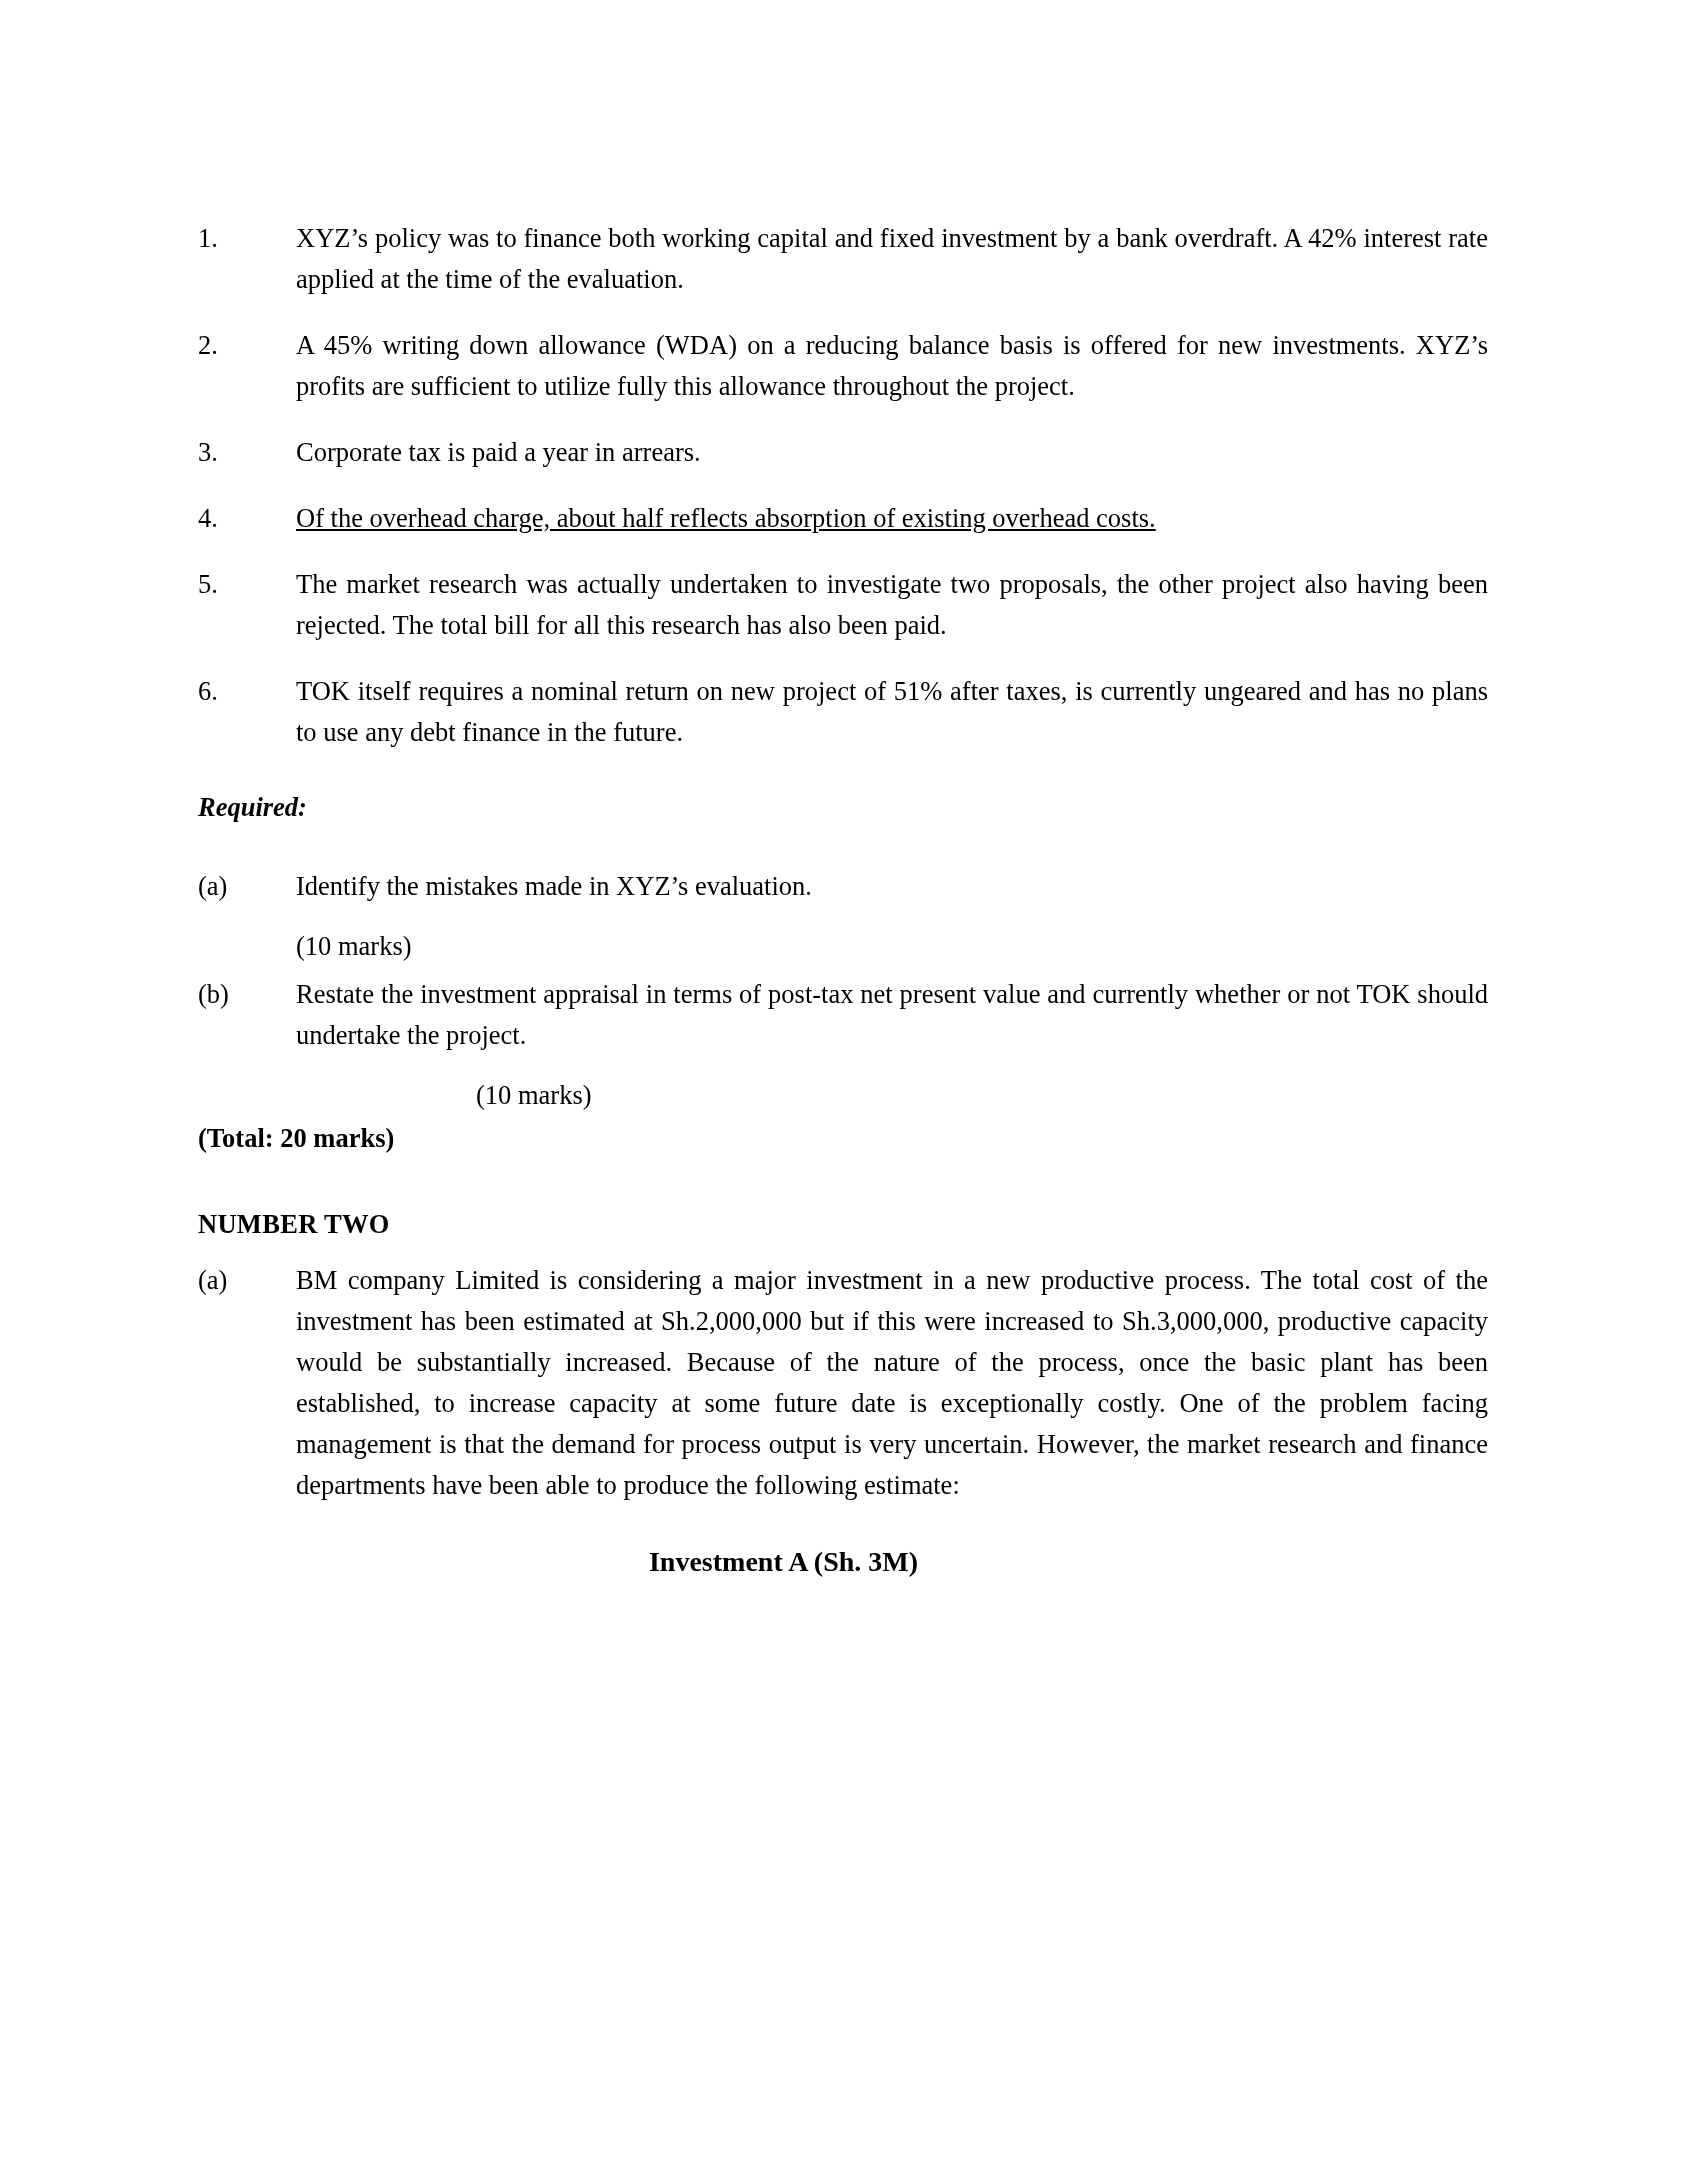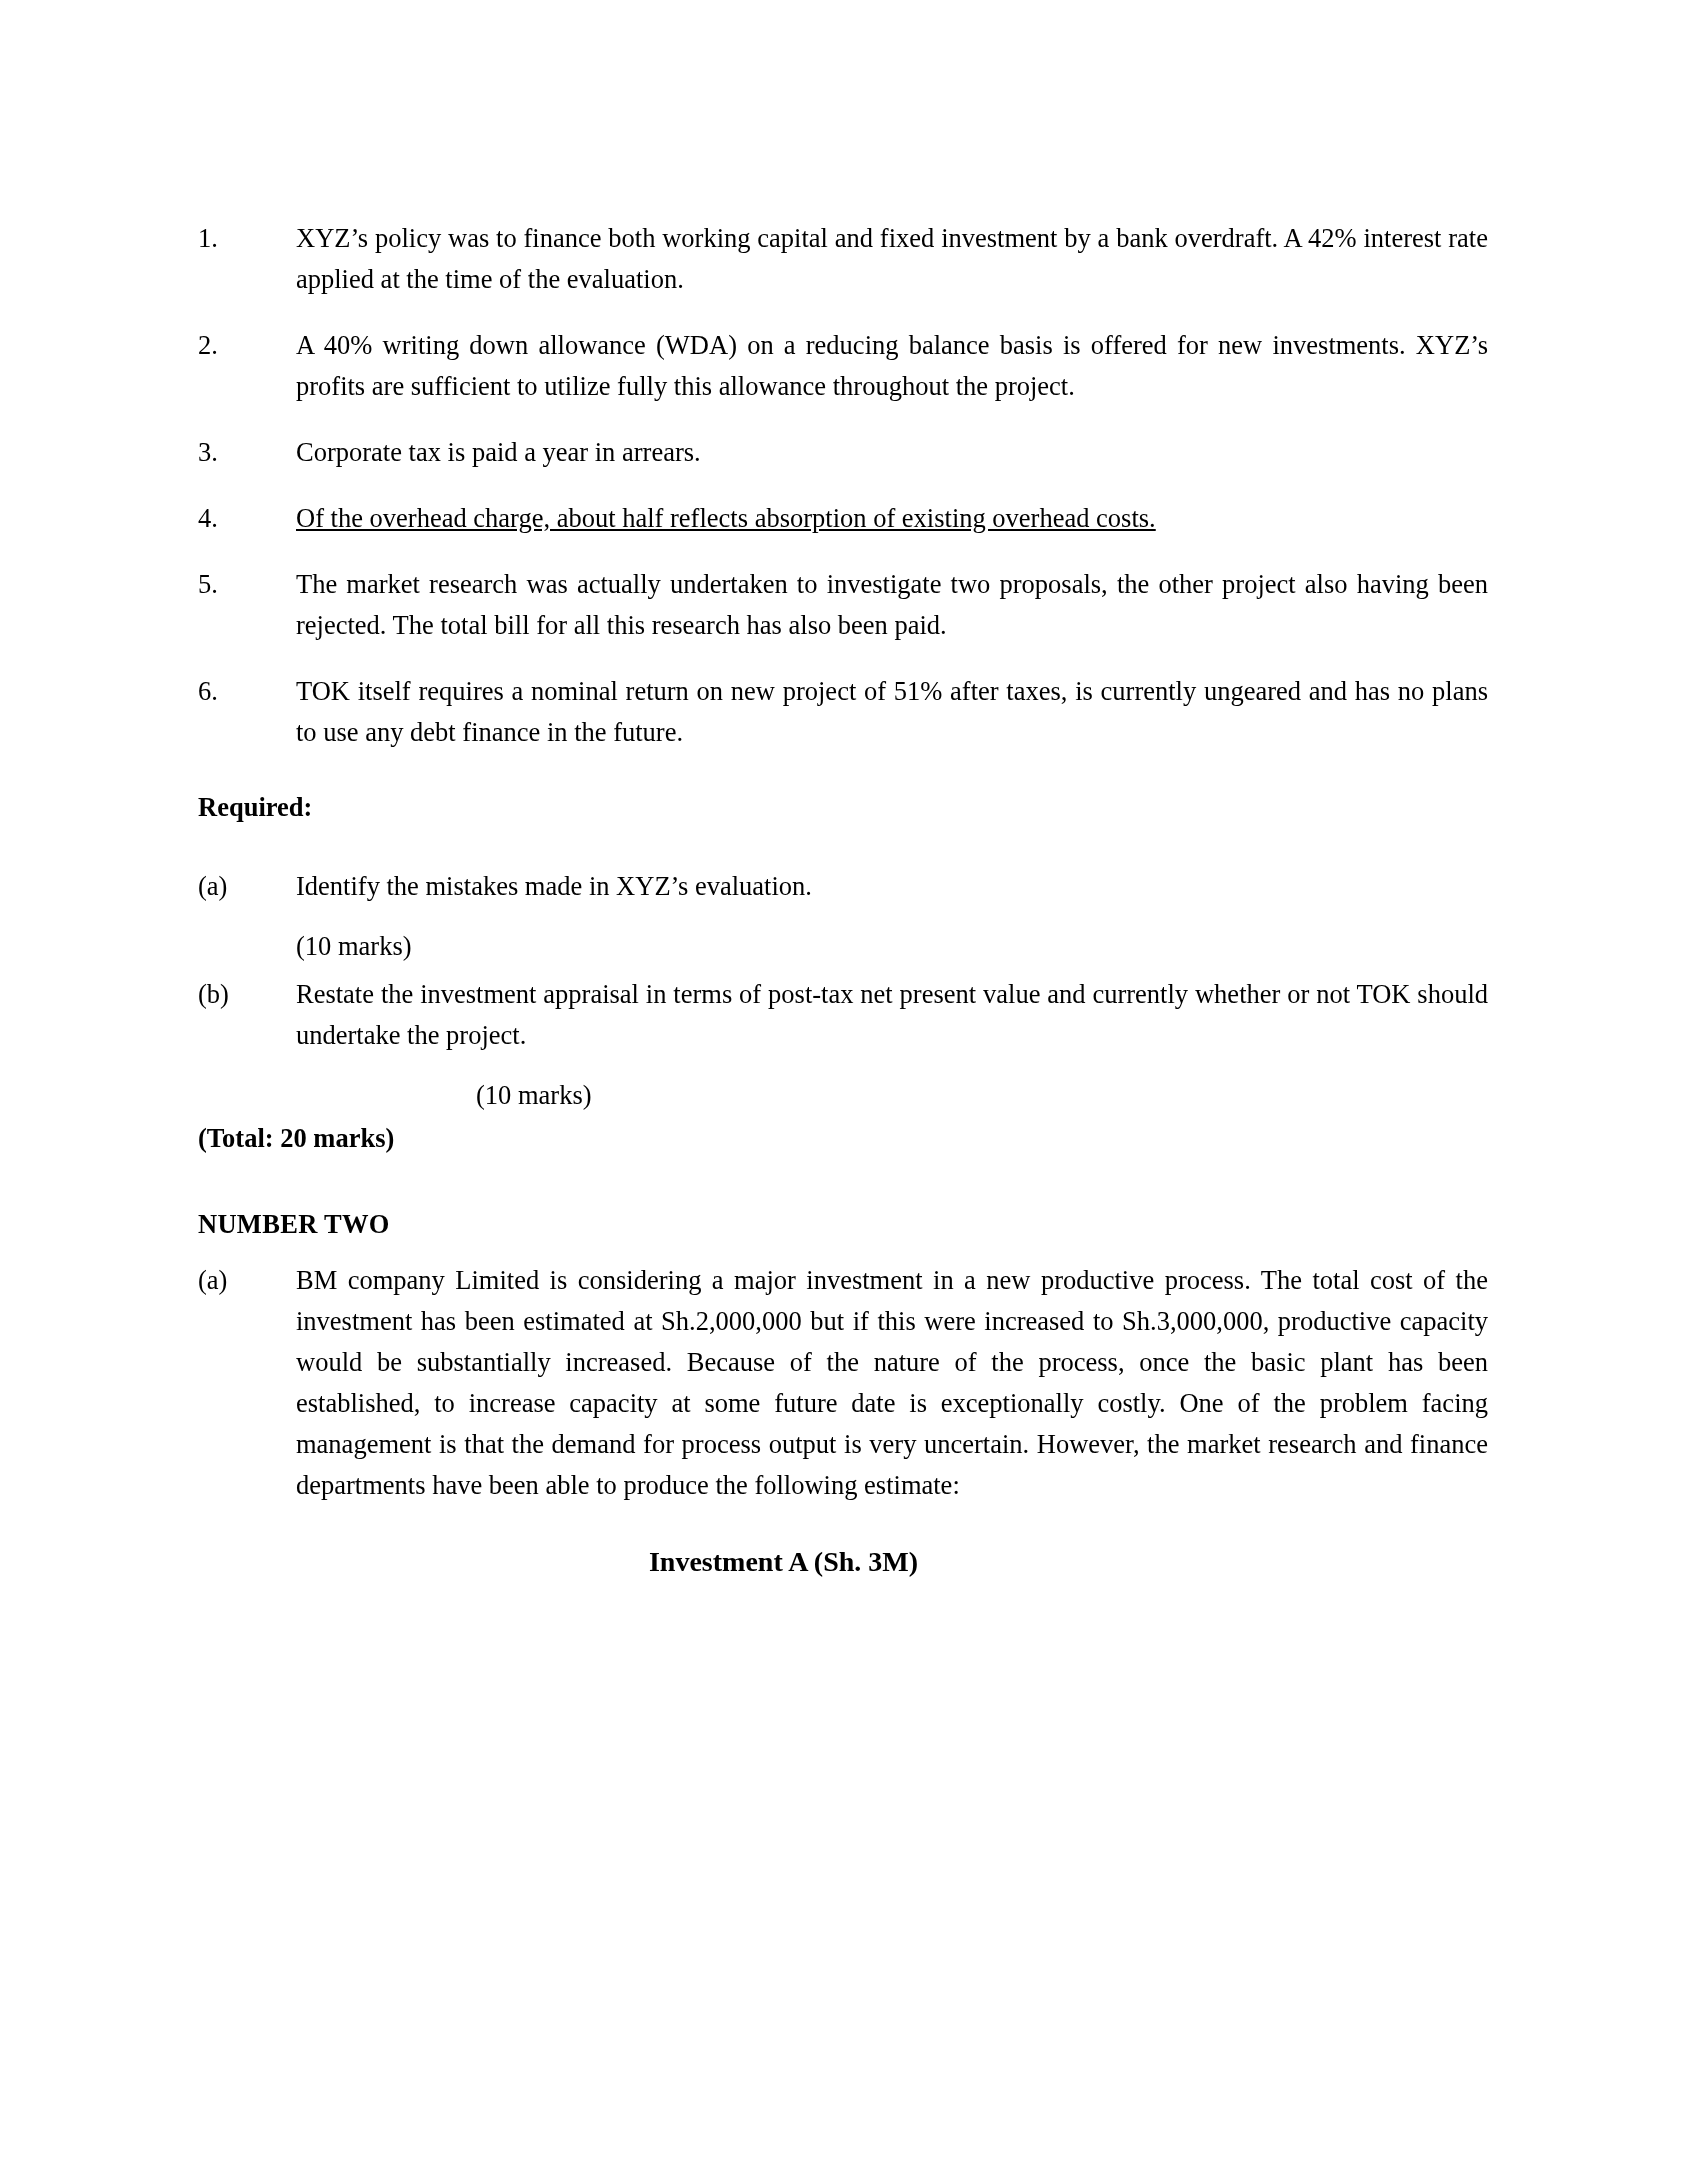--- a/index.html
+++ b/index.html
@@ -55,20 +55,21 @@
     z-index: 2;
   }
 
   
   .req-heading {
     font-size: 26.5px;
     line-height: 37px;
     font-weight: bold;
     margin-top: 36px;
     margin-bottom: 33px;
+    font-style: italic;
   }
 
   
   .let-item {
     position: relative;
     font-size: 26.5px;
     line-height: 41px;
     margin-bottom: 20px;
   }
   .let-item .marker {
@@ -133,21 +134,21 @@
 <div class="page">
   <div class="content">
 
     <div class="num-item">
       <span class="marker">1.</span>
       <div class="body">XYZ’s policy was to finance both working capital and fixed investment by a bank overdraft.  A 42% interest rate applied at the time of the evaluation.</div>
     </div>
 
     <div class="num-item">
       <span class="marker">2.</span>
-      <div class="body">A 40% writing down allowance (WDA) on a reducing balance basis is offered for new investments.  XYZ’s profits are sufficient to utilize fully this allowance throughout the project.</div>
+      <div class="body">A 45% writing down allowance (WDA) on a reducing balance basis is offered for new investments.  XYZ’s profits are sufficient to utilize fully this allowance throughout the project.</div>
     </div>
 
     <div class="num-item">
       <span class="marker">3.</span>
       <div class="body">Corporate tax is paid a year in arrears.</div>
     </div>
 
     <div class="num-item no-hang">
       <span class="marker">4.</span>
       <div class="body">Of the overhead charge, about half reflects absorption of existing overhead costs.</div>

